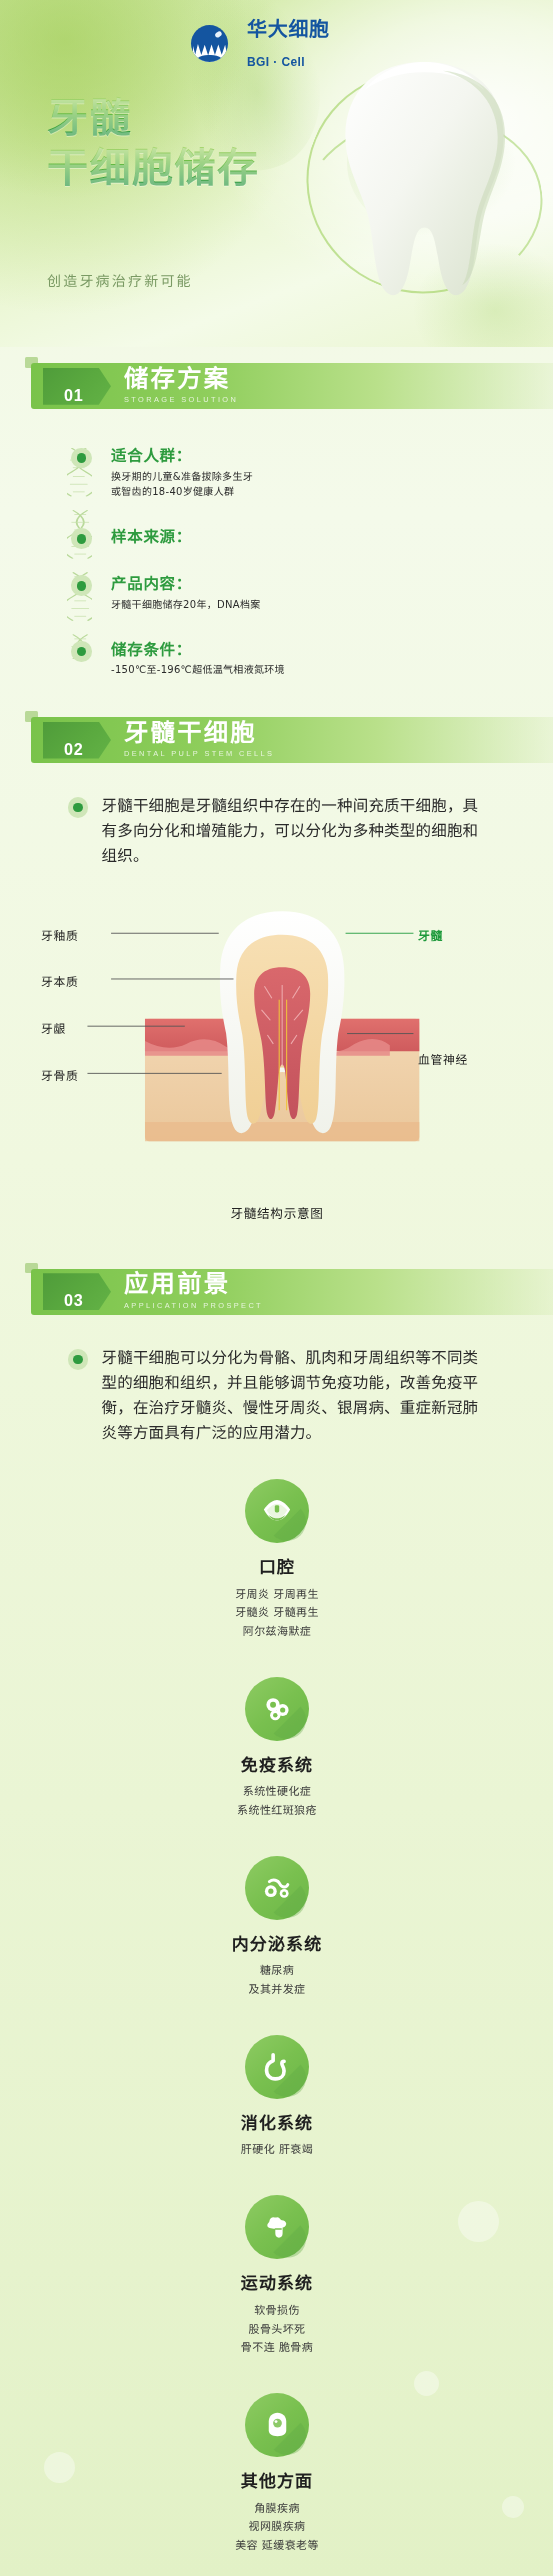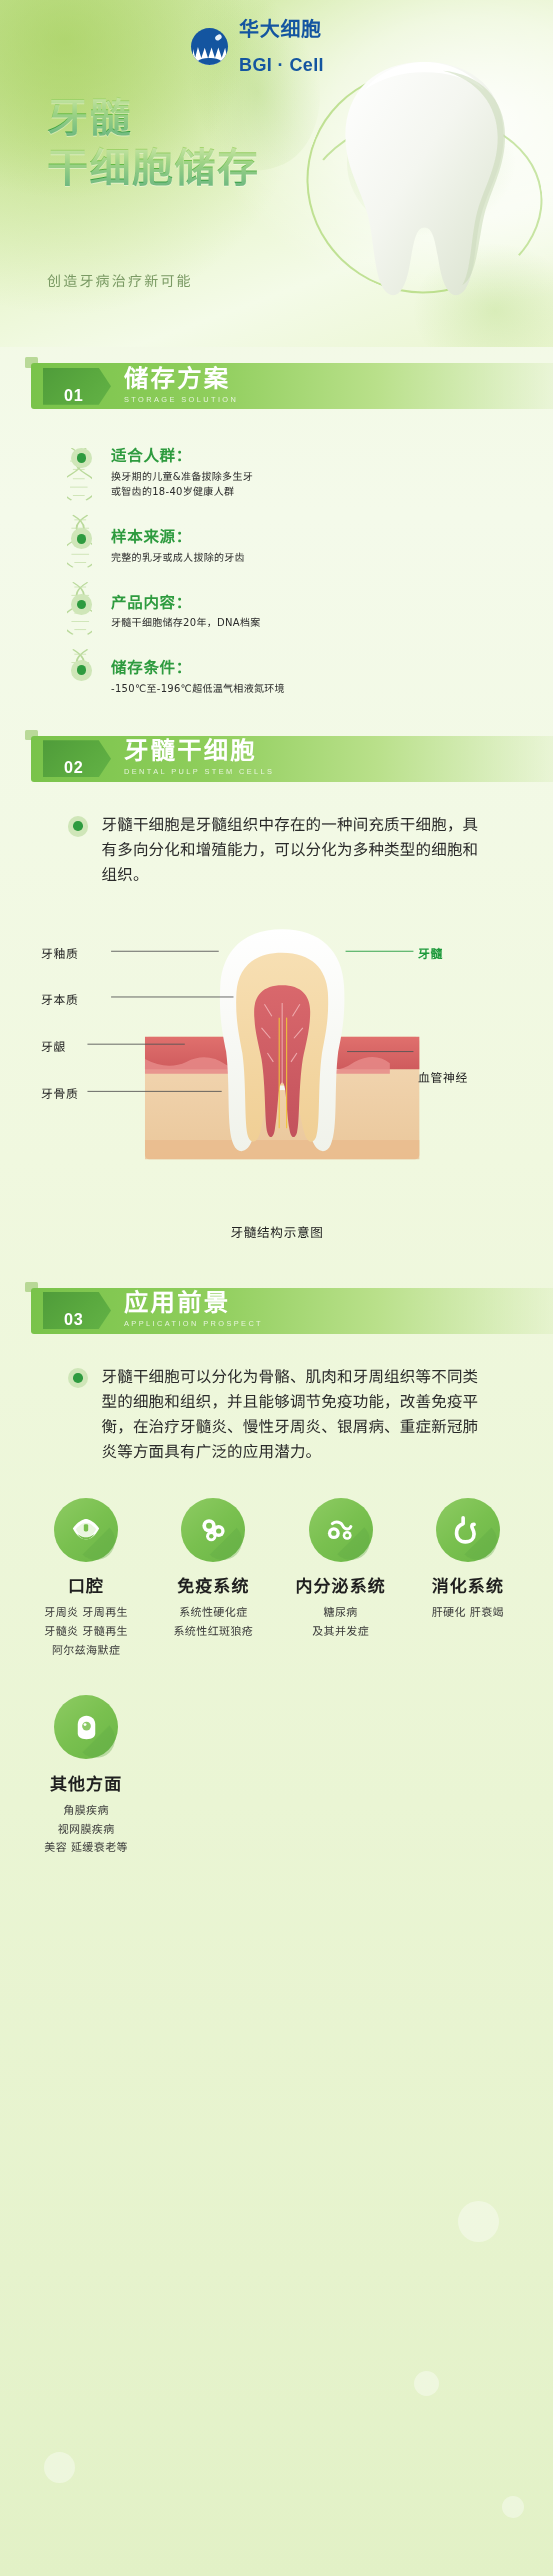--- a/index.html
+++ b/index.html
@@ -35,34 +35,34 @@
 
   
   .tooth-art { position:absolute; right:7.4px; top:49px; width:244px; height:273px; }
   .tooth-body { position:absolute; left:29.5px; top:7.4px; width:185px; height:244px; }
   .swoosh { position:absolute; border:2.2px solid rgba(150,205,80,.55); border-radius:50%;
      border-right-color:transparent; border-top-color:transparent; }
   .sw1 { left:3.7px; top:22px; width:229px; height:222px; transform:rotate(22deg); }
   .sw2 { left:-3.7px; top:66px; width:244px; height:185px; transform:rotate(-8deg);
      border:2.2px solid rgba(140,200,70,.45); border-left-color:transparent; border-bottom-color:transparent; }
 
-  .logo-wrap { position:absolute; left:191px; top:19px; display:flex; align-items:center; gap:11px; }
+  .logo-wrap { position:absolute; left:191px; top:19px; display:flex; align-items:center; gap:19px; }
   .logo-mark { width:37px; height:37px; border-radius:50%; background:#1455a0; position:relative; overflow:hidden;}
   .logo-mark::before { content:""; position:absolute; left:1.5px; top:19px; width:34px; height:19px;
      background:#ffffff;
      -webkit-mask-image:linear-gradient(#000,#000);
      clip-path:polygon(0 0, 8% 55%, 16% 0, 26% 58%, 36% 4%, 46% 60%, 56% 2%, 66% 58%, 76% 2%, 86% 56%, 96% 4%, 100% 40%, 100% 100%, 0 100%); }
   .logo-mark::after { content:""; position:absolute; left:2.2px; top:29.5px; width:32.5px; height:11.8px; background:#1455a0;
      border-radius:50% 50% 0 0 / 100% 100% 0 0; }
   .logo-dot { position:absolute; right:6.6px; top:6.6px; width:6.6px; height:5.2px; background:#e8f1fb;
      border-radius:50%; transform:rotate(-35deg); }
   .logo-text { display:flex; flex-direction:column; line-height:1; }
   .logo-cn { font-size:20px; font-weight:bold; color:#1455a0; letter-spacing:0.7px;
      font-family:"DejaVu Sans","Liberation Sans",sans-serif; }
-  .logo-en { font-size:18px; font-weight:bold; color:#1455a0; letter-spacing:0.4px; margin-top:17px; }
+  .logo-en { font-size:12px; font-weight:bold; color:#1455a0; letter-spacing:0.4px; margin-top:17px; }
 
   .hero-title { position:absolute; left:47px; top:93px; }
   .hero-title .line {
     font-size:41px; font-weight:bold; line-height:1.22; letter-spacing:1.5px;
     font-family:"DejaVu Sans","Liberation Sans",sans-serif;
     background:linear-gradient(180deg,#b8dd7d 0%,#6cbd45 38%,#2e9b3f 78%,#178a37 100%);
     -webkit-background-clip:text; background-clip:text; color:transparent;
     text-shadow:0 0.7px 0 rgba(255,255,255,.35);
   }
   .hero-sub { position:absolute; left:47px; top:270px; font-size:14px; color:#7a9a64;
@@ -109,21 +109,21 @@
 
   
   .anat { position:relative; width:554px; height:310px; margin-top:19px; }
   .anat .lbl { position:absolute; font-size:11.8px; color:#222; letter-spacing:0.7px;
     font-family:"DejaVu Sans","Liberation Sans",sans-serif; }
   .anat .lbl.green { color:#1f9a3c; font-weight:bold; }
   .anat-cap { text-align:center; font-size:12.6px; color:#222; letter-spacing:0.7px; margin-top:4.4px;
     font-family:"DejaVu Sans","Liberation Sans",sans-serif; }
 
   
-  .grid { display:grid; grid-template-columns:1fr 1fr 1fr 1fr; row-gap:31px; column-gap:0;
+  .grid { display:grid; grid-template-columns:1fr; row-gap:31px; column-gap:0;
     margin:32.5px 40px 47px 40px;gap:35px; }
   .cell { text-align:center; }
   .ico { width:64px; height:64px; border-radius:50%; margin:0 auto 10.3px auto; position:relative;
     background:linear-gradient(140deg,#8ecb63 0%,#79c04f 50%,#6bb647 100%);
     display:flex; align-items:center; justify-content:center; }
   .ico::after { content:""; position:absolute; right:3px; bottom:1.5px; width:38px; height:38px;
     border-radius:50%; background:rgba(95,170,70,.35); clip-path:polygon(100% 0,100% 100%,0 100%); }
   .ico svg { position:relative; z-index:2; }
   .cell h4 { font-size:17px; font-weight:bold; color:#1f1f1f; letter-spacing:1.1px; margin-bottom:7.4px;
     font-family:"DejaVu Sans","Liberation Sans",sans-serif; }
@@ -239,21 +239,20 @@
         <div class="it-label">适合人群：</div>
         <div class="it-text">换牙期的儿童&amp;准备拔除多生牙</div>
         <div class="it-text">或智齿的18-40岁健康人群</div>
       </div>
 
       <div class="item">
         <div class="bullet">
             <i></i>
           </div>
         <div class="it-label">样本来源：</div>
-        <div class="it-text">完整的乳牙或成人拔除的牙齿</div>
       </div>
 
       <div class="item">
         <div class="bullet">
             <i></i>
           </div>
         <div class="it-label">产品内容：</div>
         <div class="it-text">牙髓干细胞储存20年，DNA档案</div>
       </div>
 
@@ -434,20 +433,32 @@
       <div class="ico">
         <svg width="35" height="35" viewBox="0 0 48 48">
             <path d="M18 8v8c-6 2-9 7-9 13 0 7 5 12 12 12 8 0 12-5 12-11 0-5-3-7-3-10 0-2 1-3 3-3" stroke="#fff" stroke-width="5" fill="none" stroke-linecap="round" stroke-linejoin="round"></path>
           </svg>
       </div>
       <h4>消化系统</h4>
       <div class="d">肝硬化 肝衰竭</div>
     </div>
 
 
+    <div class="cell">
+      <div class="ico">
+        <svg width="35" height="35" viewBox="0 0 48 48">
+            <path d="M19 10c-4 0-6 3-6 5 0 2-3 3-3 6s3 4 5 4l6 1v6c0 4 2 6 5 6s5-2 5-6v-8c2 0 5-2 5-5s-3-5-6-5c-2 0-3-4-6-4-2 0-3 1-5 0z" fill="#fff"></path>
+            <path d="M21 26h8" stroke="#79c04f" stroke-width="2.2" stroke-linecap="round"></path>
+          </svg>
+      </div>
+      <h4>运动系统</h4>
+      <div class="d">软骨损伤</div>
+      <div class="d">股骨头坏死</div>
+      <div class="d">骨不连 脆骨病</div>
+    </div>
 
     <div class="cell">
       <div class="ico">
         <svg width="35" height="35" viewBox="0 0 48 48">
             <path d="M24 8c-7 0-12 5-12 12v12c0 5 4 8 12 8s12-3 12-8V20c0-7-5-12-12-12z" fill="#fff"></path>
             <circle cx="24" cy="22" r="6" fill="#79c04f" opacity=".85"></circle>
             <circle cx="22" cy="20" r="2" fill="#fff"></circle>
           </svg>
       </div>
       <h4>其他方面</h4>

